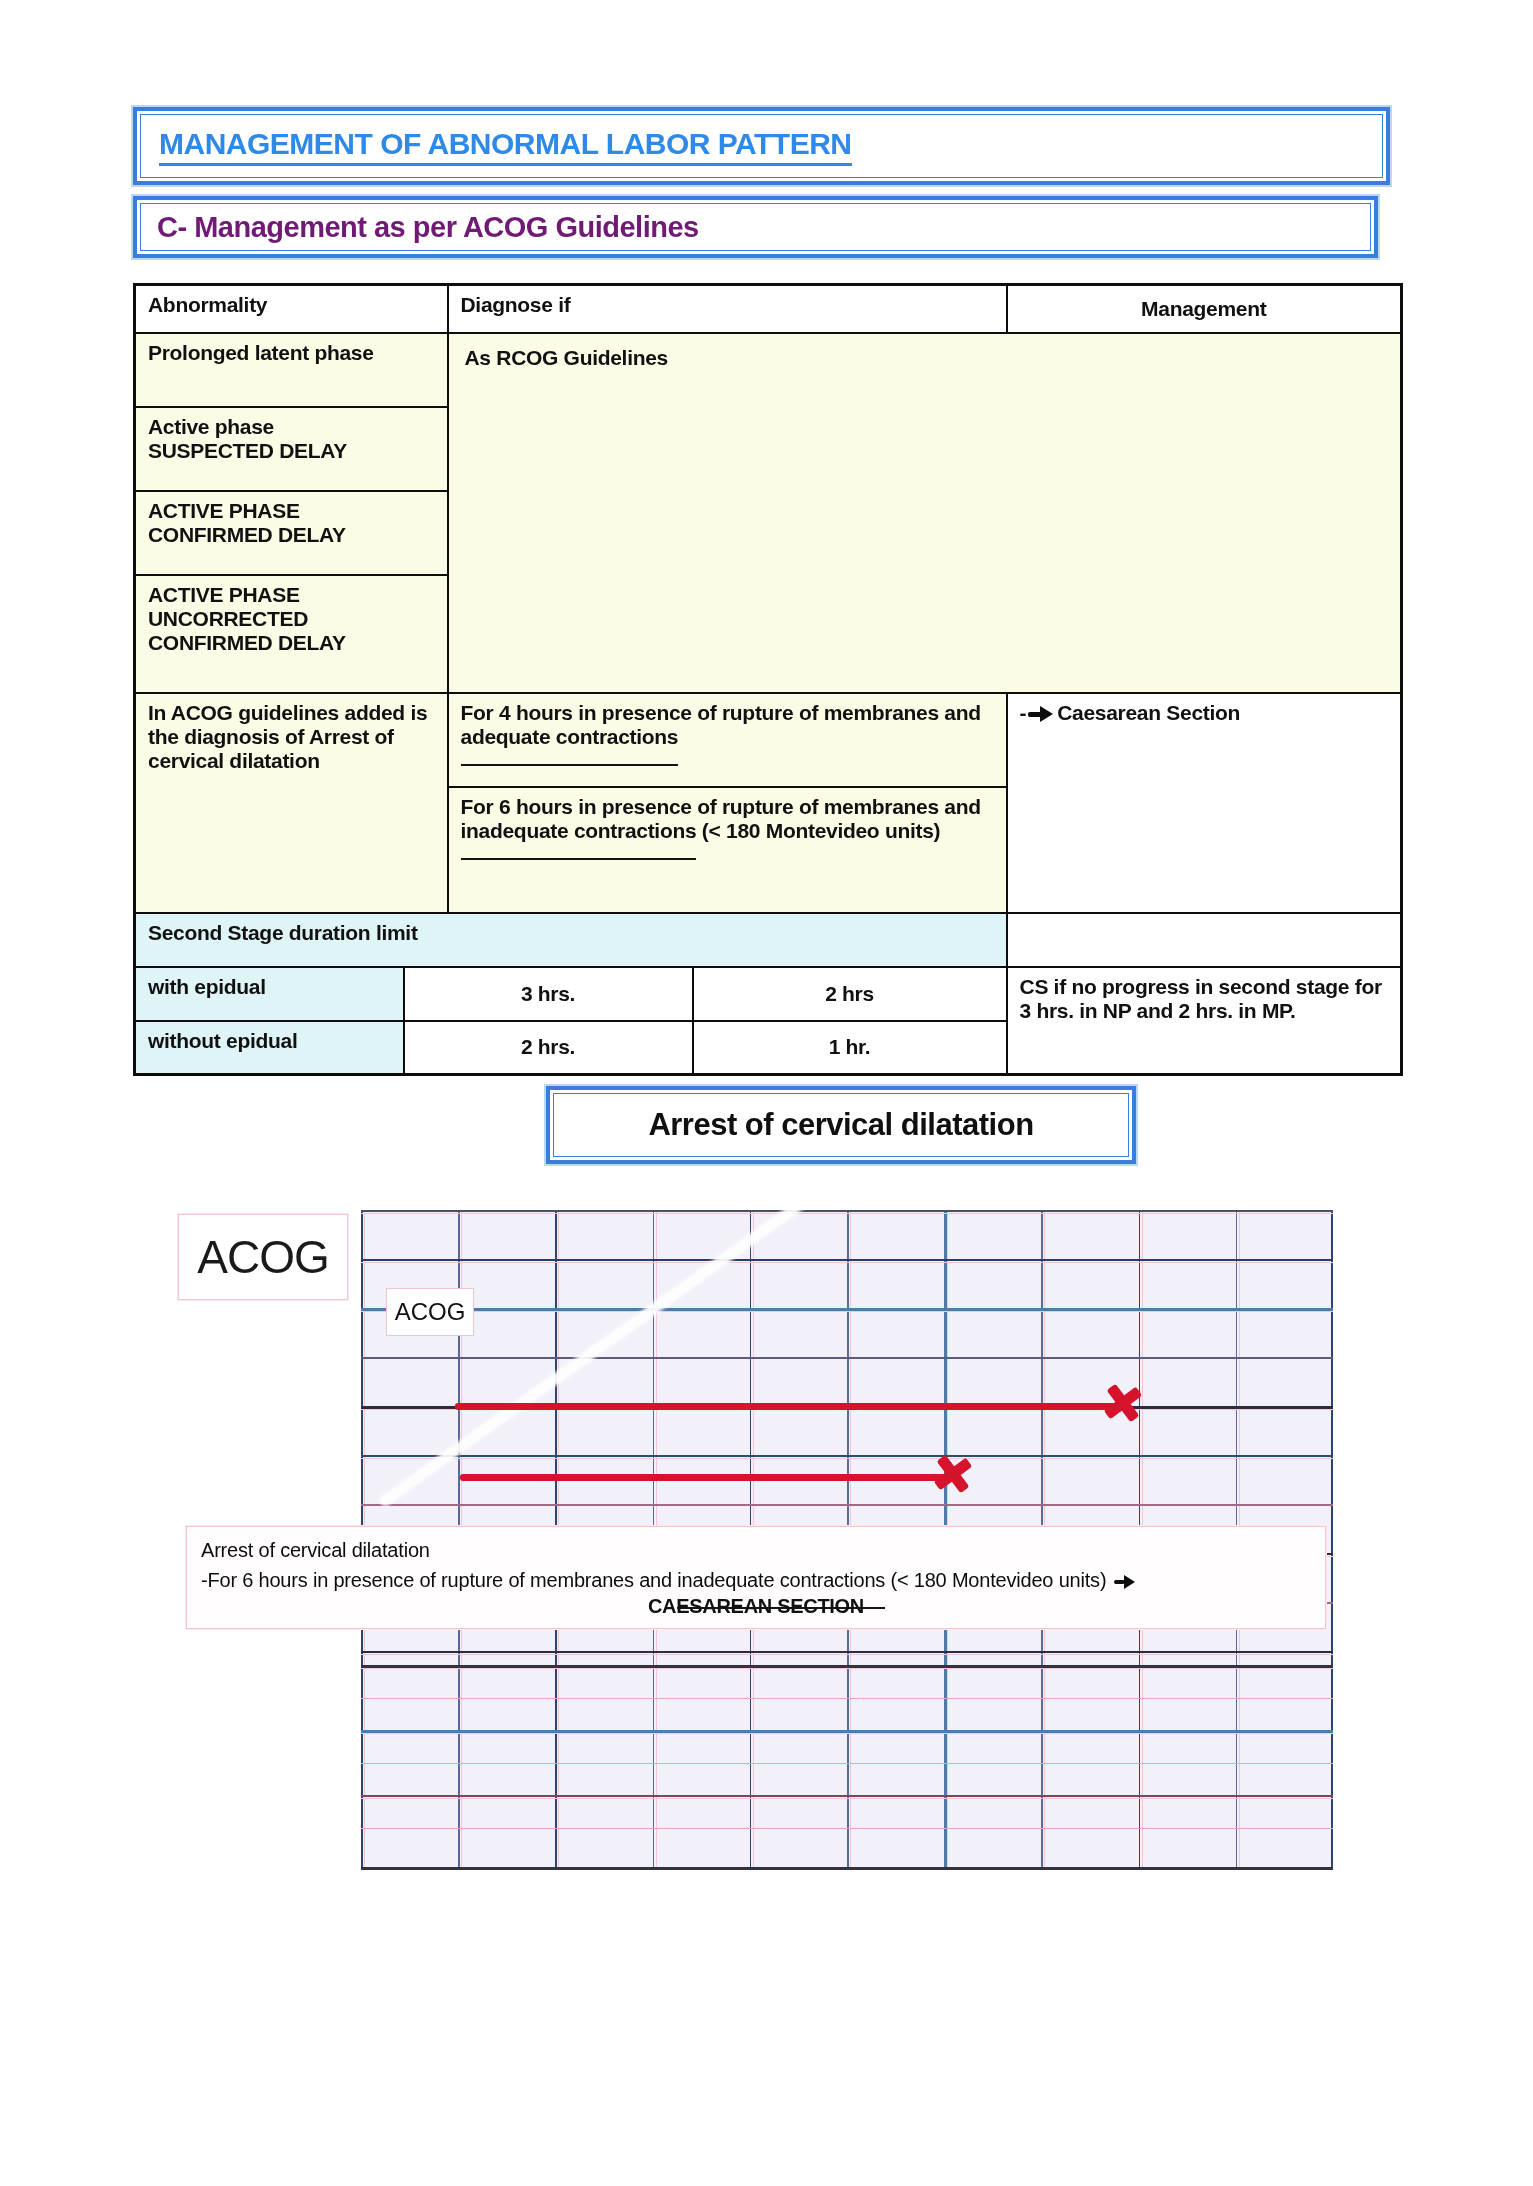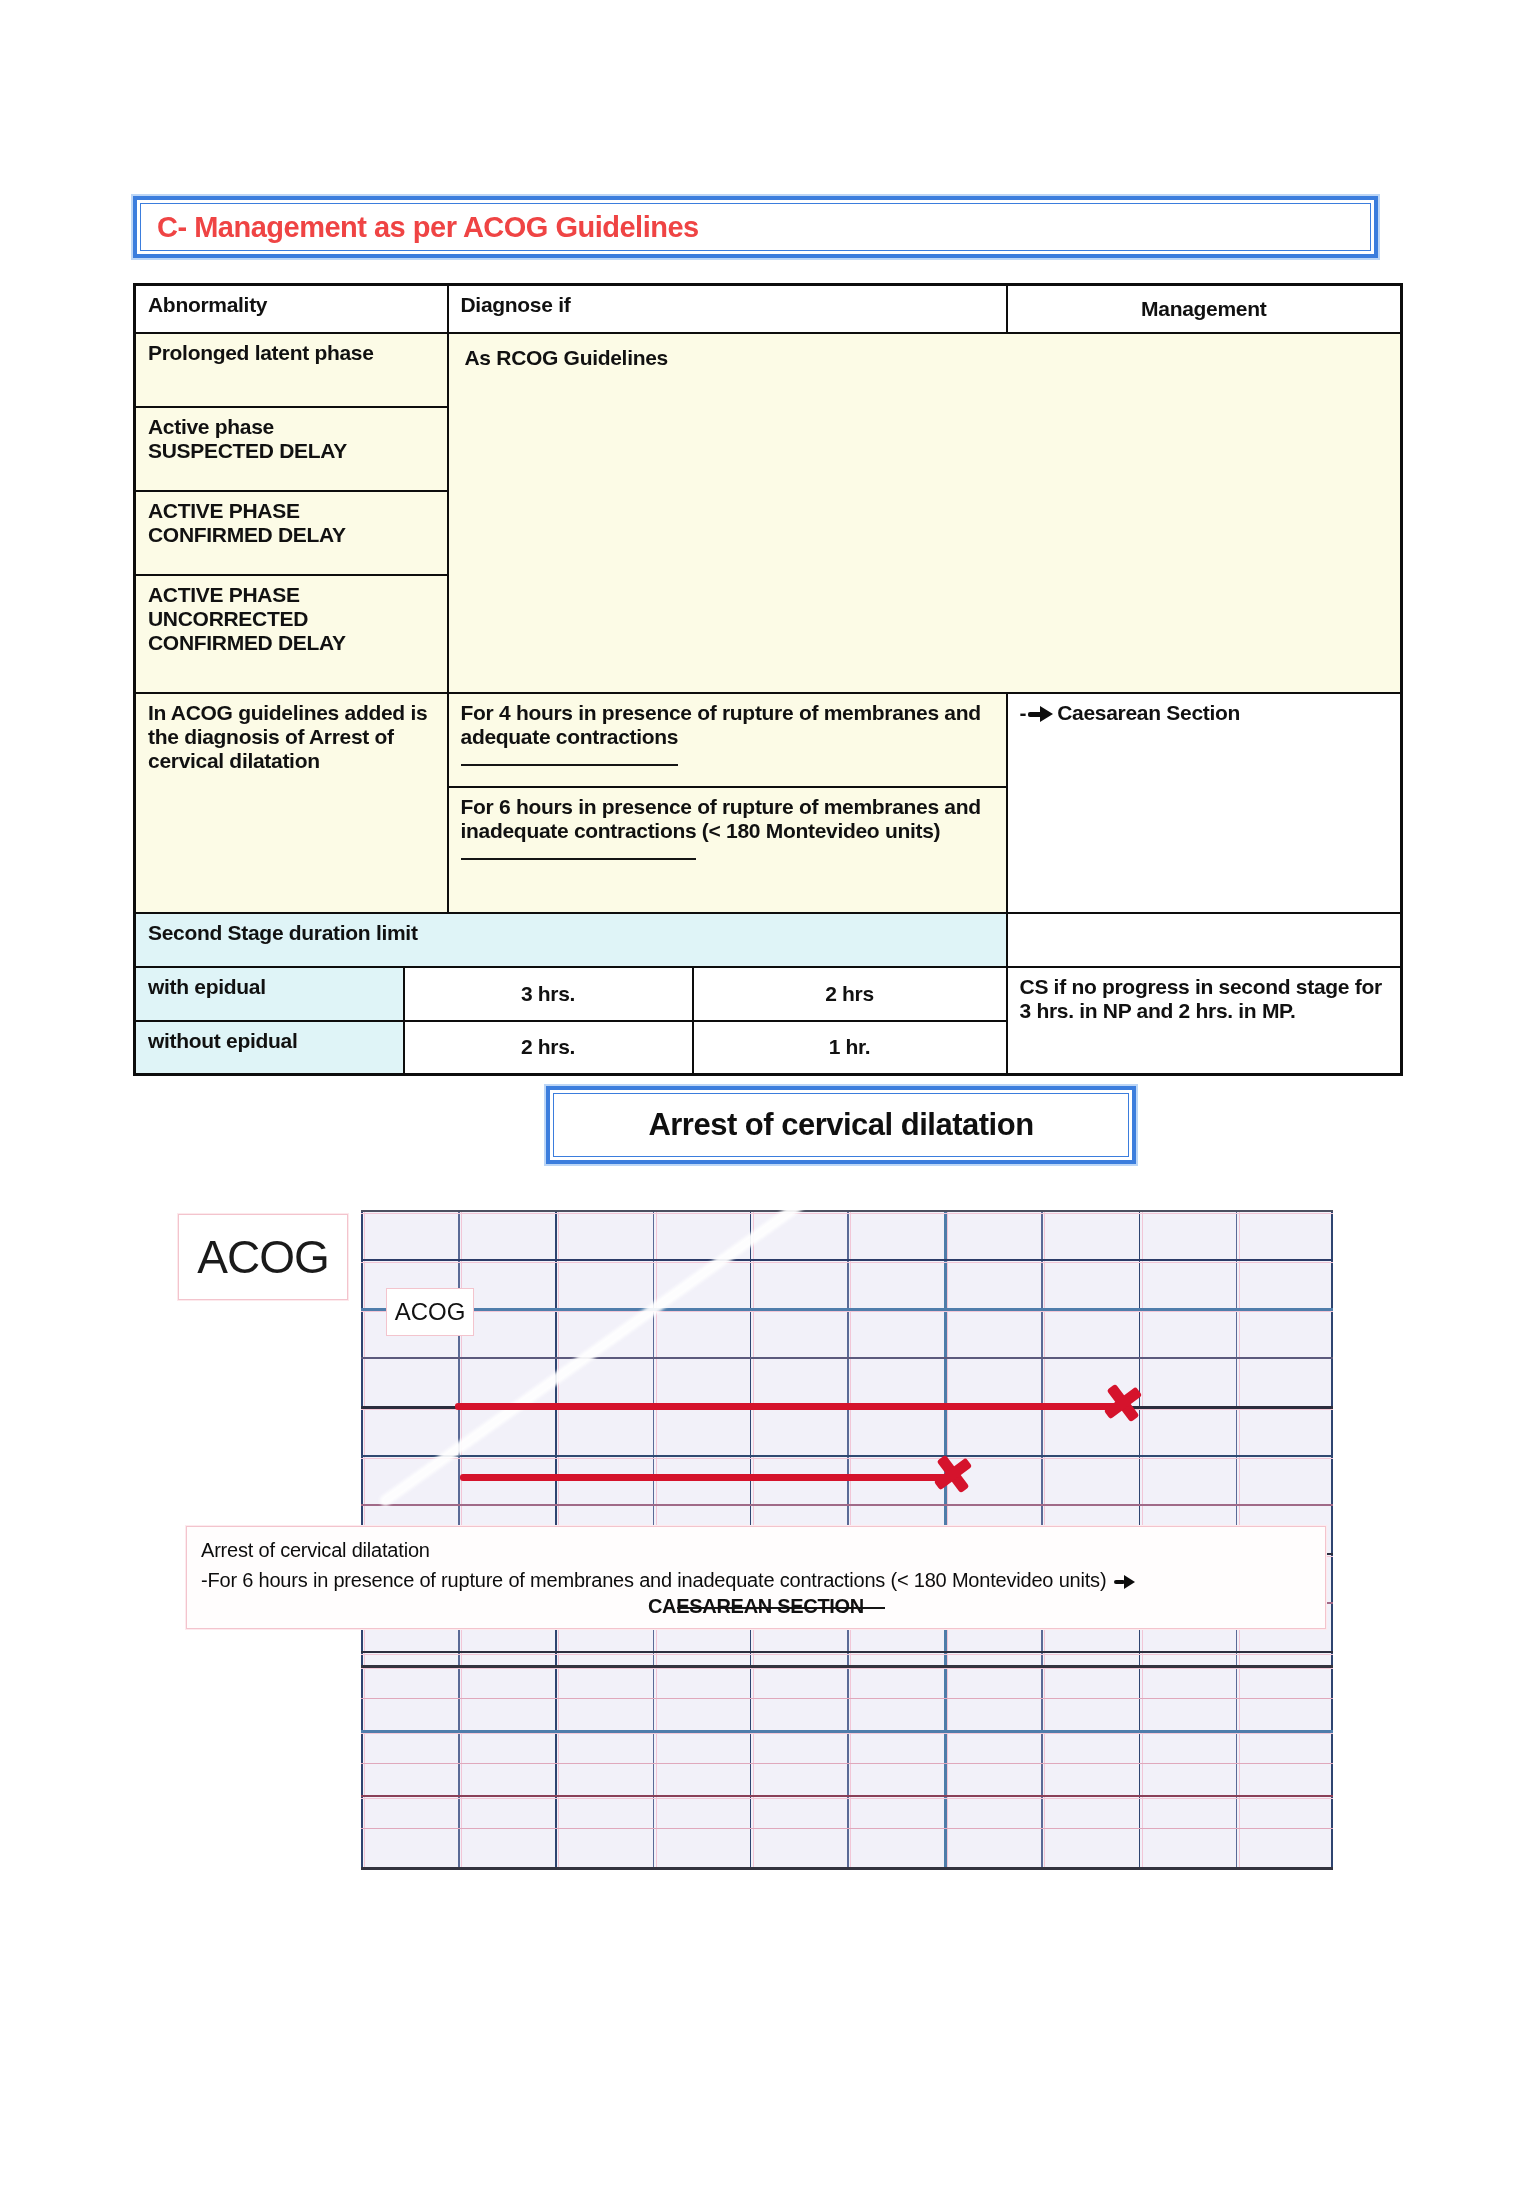--- a/index.html
+++ b/index.html
@@ -6,21 +6,21 @@
   #page{position:relative;width:1533px;height:2186px;background:#ffffff;
         font-family:"Liberation Sans",sans-serif;color:#111;overflow:hidden;}
 
   
   .bluebox{position:absolute;box-sizing:border-box;background:#fff;
            border:4px solid #3b7ddd;box-shadow:0 0 0 2px #bcd6f6, inset 0 0 0 3px #ffffff, inset 0 0 0 4px #3b7ddd;}
   #title-box{left:133px;top:107px;width:1257px;height:78px;display:flex;align-items:center;padding-left:22px;}
   #title-box .t{font-size:30px;font-weight:700;letter-spacing:-.5px;color:#2e8ae6;
                 border-bottom:3px solid #2e8ae6;padding-bottom:2px;}
   #subtitle-box{left:133px;top:196px;width:1245px;height:62px;display:flex;align-items:center;padding-left:20px;}
-  #subtitle-box .t{font-size:29px;font-weight:700;letter-spacing:-.5px;color:#ef4444;}
+  #subtitle-box .t{font-size:29px;font-weight:700;letter-spacing:-.5px;color:#701a75;}
   #arrest-box{left:546px;top:1086px;width:590px;height:78px;display:flex;align-items:center;justify-content:center;}
   #arrest-box .t{font-size:31px;font-weight:600;letter-spacing:-.5px;color:#101010;}
 
   
   #acog-table{position:absolute;left:133px;top:283px;width:1267px;border-collapse:collapse;
               table-layout:fixed;}
   #acog-table td,#acog-table th{border:2px solid #0d0d0d;padding:7px 12px;vertical-align:top;
               font-size:21px;font-weight:700;letter-spacing:-.3px;text-align:left;box-sizing:border-box;}
   #acog-table{border:3px solid #0d0d0d;}
   .cream{background:#fcfbe6;}
@@ -76,20 +76,23 @@
   #annotation .u{border-bottom:2px solid #151515;}
 
   #page-number{position:absolute;left:0;top:2093px;width:100%;text-align:center;
                font-size:26px;font-weight:700;color:#111;}
 </style>
 </head>
 <body>
 
 <div id="page">
 
+  <div id="title-box" class="bluebox">
+    <span class="t">MANAGEMENT OF ABNORMAL LABOR PATTERN</span>
+  </div>
 
   <div id="subtitle-box" class="bluebox">
     <span class="t">C- Management as per ACOG Guidelines</span>
   </div>
 
   <table id="acog-table">
     <colgroup>
       <col style="width:269px">
         <col style="width:44px">
         <col style="width:245px">

